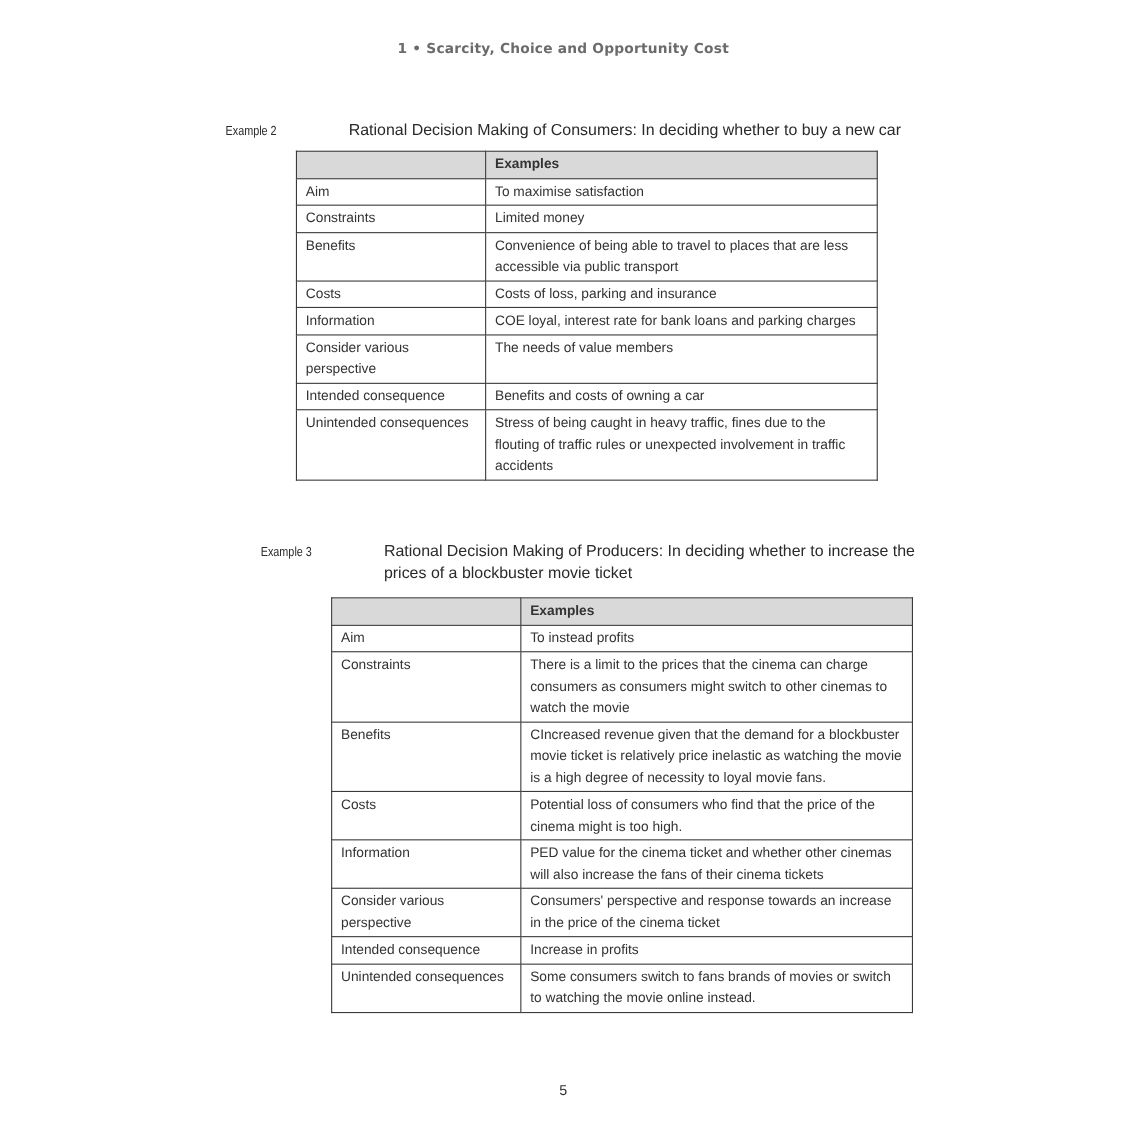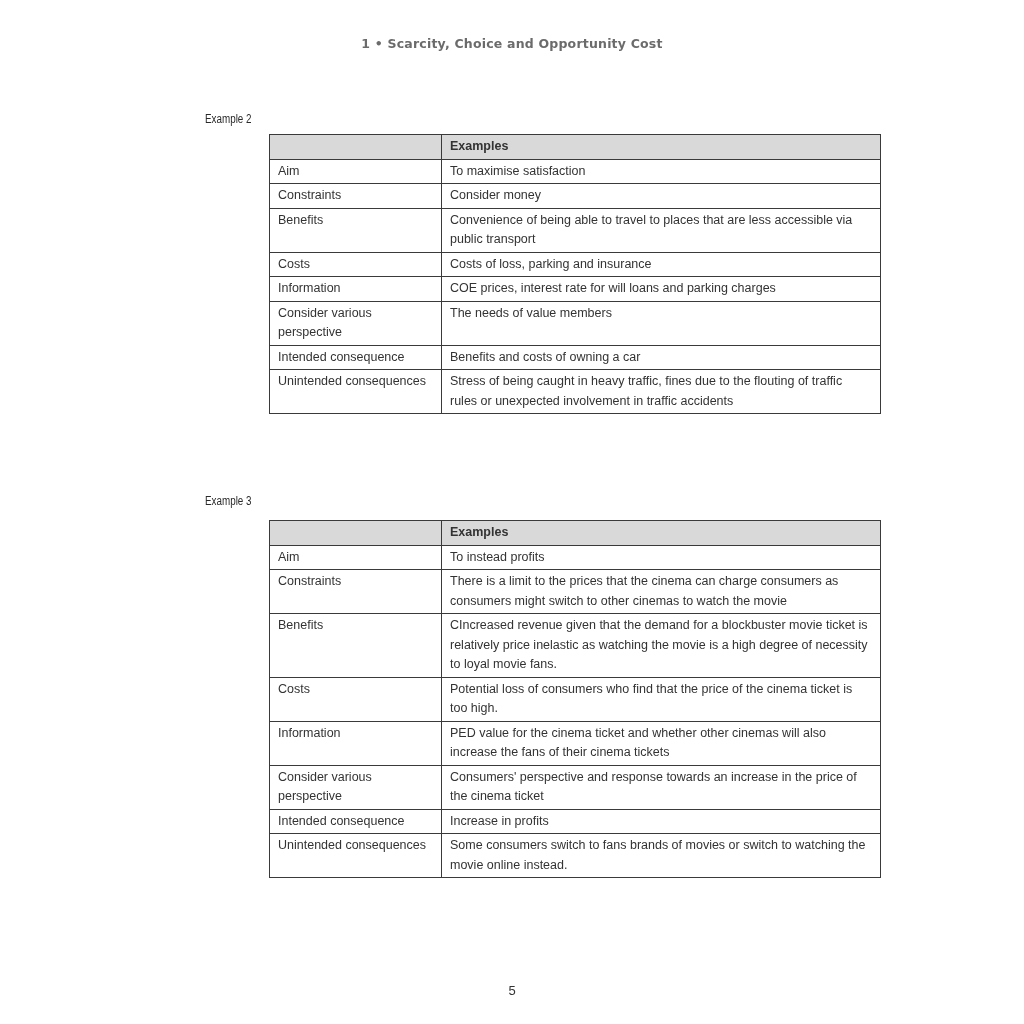--- a/index.html
+++ b/index.html
@@ -2,89 +2,91 @@
 <html><head>
 <meta charset="utf-8">
 <style>
   html, body { margin: 0; padding: 0; background: #ffffff; }
   body { width: 1024px; height: 1024px; position: relative; overflow: hidden;
          font-family: "Liberation Sans", sans-serif; color: #2a2a2a; }
   .running-head { position: absolute; top: 36px; left: 0; width: 1024px; text-align: center;
                   font-family: "DejaVu Sans", sans-serif; font-weight: bold; font-size: 12.5px; color: #6b6b6b; letter-spacing: 0.2px; }
   .example { position: absolute; left: 205px; width: 620px; }
   .ex2 { top: 109px; }
-  .ex3 { top: 491px; }
+  .ex3 { top: 491px; margin-left: 32px; }
   .ex-head { display: flex; align-items: flex-start; gap: 48px; }
   .ex-label { width: 64px; flex: none; font-family: "Liberation Sans Narrow", "Liberation Sans", sans-serif;
               font-size: 12px; transform: scaleX(0.82); transform-origin: left center; color: #2a2a2a; padding-top: 3px; white-space: nowrap; }
   .ex-title { font-size: 14.5px; line-height: 20px; color: #2a2a2a; width: 550px; }
-  table { border-collapse: collapse; margin-left: 64px; margin-top: 8px; width: 612px; font-size: 12.5px; color: #333; }
+  table { border-collapse: collapse; margin-left: 64px; margin-top: 8px; width: 529px; font-size: 12.5px; color: #333; }
   td, th { border: 1px solid #3a3a3a; padding: 2px 8px 2px 8px; vertical-align: top; line-height: 19.5px; text-align: left; }
   th { background: #d9d9d9; font-weight: bold; font-size: 12.5px; }
   th.blank { width: 155px; }
   td.k { width: 155px; }
   .ex3 table { margin-top: 12px; }
   .page-number { position: absolute; top: 983px; left: 0; width: 1024px; text-align: center; font-size: 13px; color: #333; }
 </style>
 </head>
 <body>
 
 <div class="running-head">1 • Scarcity, Choice and Opportunity Cost</div>
 
 <div class="example ex2">
   <div class="ex-head">
     <span class="ex-label">Example 2</span>
+    <span class="ex-title">Rational Decision Making of Consumers: In deciding whether to buy a new car</span>
   </div>
   <table>
     <thead>
       <tr>
         <th class="blank"></th>
         <th>Examples</th>
       </tr>
     </thead>
     <tbody>
       <tr>
           <td class="k">Aim</td>
           <td>To maximise satisfaction</td>
         </tr>
       <tr>
           <td class="k">Constraints</td>
-          <td>Consider money</td>
+          <td>Limited money</td>
         </tr>
       <tr>
           <td class="k">Benefits</td>
           <td>Convenience of being able to travel to places that are less accessible via public transport</td>
         </tr>
       <tr>
           <td class="k">Costs</td>
           <td>Costs of loss, parking and insurance</td>
         </tr>
       <tr>
           <td class="k">Information</td>
-          <td>COE prices, interest rate for will loans and parking charges</td>
+          <td>COE loyal, interest rate for bank loans and parking charges</td>
         </tr>
       <tr>
           <td class="k">Consider various perspective</td>
           <td>The needs of value members</td>
         </tr>
       <tr>
           <td class="k">Intended consequence</td>
           <td>Benefits and costs of owning a car</td>
         </tr>
       <tr>
           <td class="k">Unintended consequences</td>
           <td>Stress of being caught in heavy traffic, fines due to the flouting of traffic rules or unexpected involvement in traffic accidents</td>
         </tr>
     </tbody>
   </table>
 </div>
 
 <div class="example ex3">
   <div class="ex-head">
     <span class="ex-label">Example 3</span>
+    <span class="ex-title">Rational Decision Making of Producers: In deciding whether to increase the prices of a blockbuster movie ticket</span>
   </div>
   <table>
     <thead>
       <tr>
         <th class="blank"></th>
         <th>Examples</th>
       </tr>
     </thead>
     <tbody>
       <tr>
@@ -94,21 +96,21 @@
       <tr>
           <td class="k">Constraints</td>
           <td>There is a limit to the prices that the cinema can charge consumers as consumers might switch to other cinemas to watch the movie</td>
         </tr>
       <tr>
           <td class="k">Benefits</td>
           <td>CIncreased revenue given that the demand for a blockbuster movie ticket is relatively price inelastic as watching the movie is a high degree of necessity to loyal movie fans.</td>
         </tr>
       <tr>
           <td class="k">Costs</td>
-          <td>Potential loss of consumers who find that the price of the cinema ticket is too high.</td>
+          <td>Potential loss of consumers who find that the price of the cinema might is too high.</td>
         </tr>
       <tr>
           <td class="k">Information</td>
           <td>PED value for the cinema ticket and whether other cinemas will also increase the fans of their cinema tickets</td>
         </tr>
       <tr>
           <td class="k">Consider various perspective</td>
           <td>Consumers' perspective and response towards an increase in the price of the cinema ticket</td>
         </tr>
       <tr>

